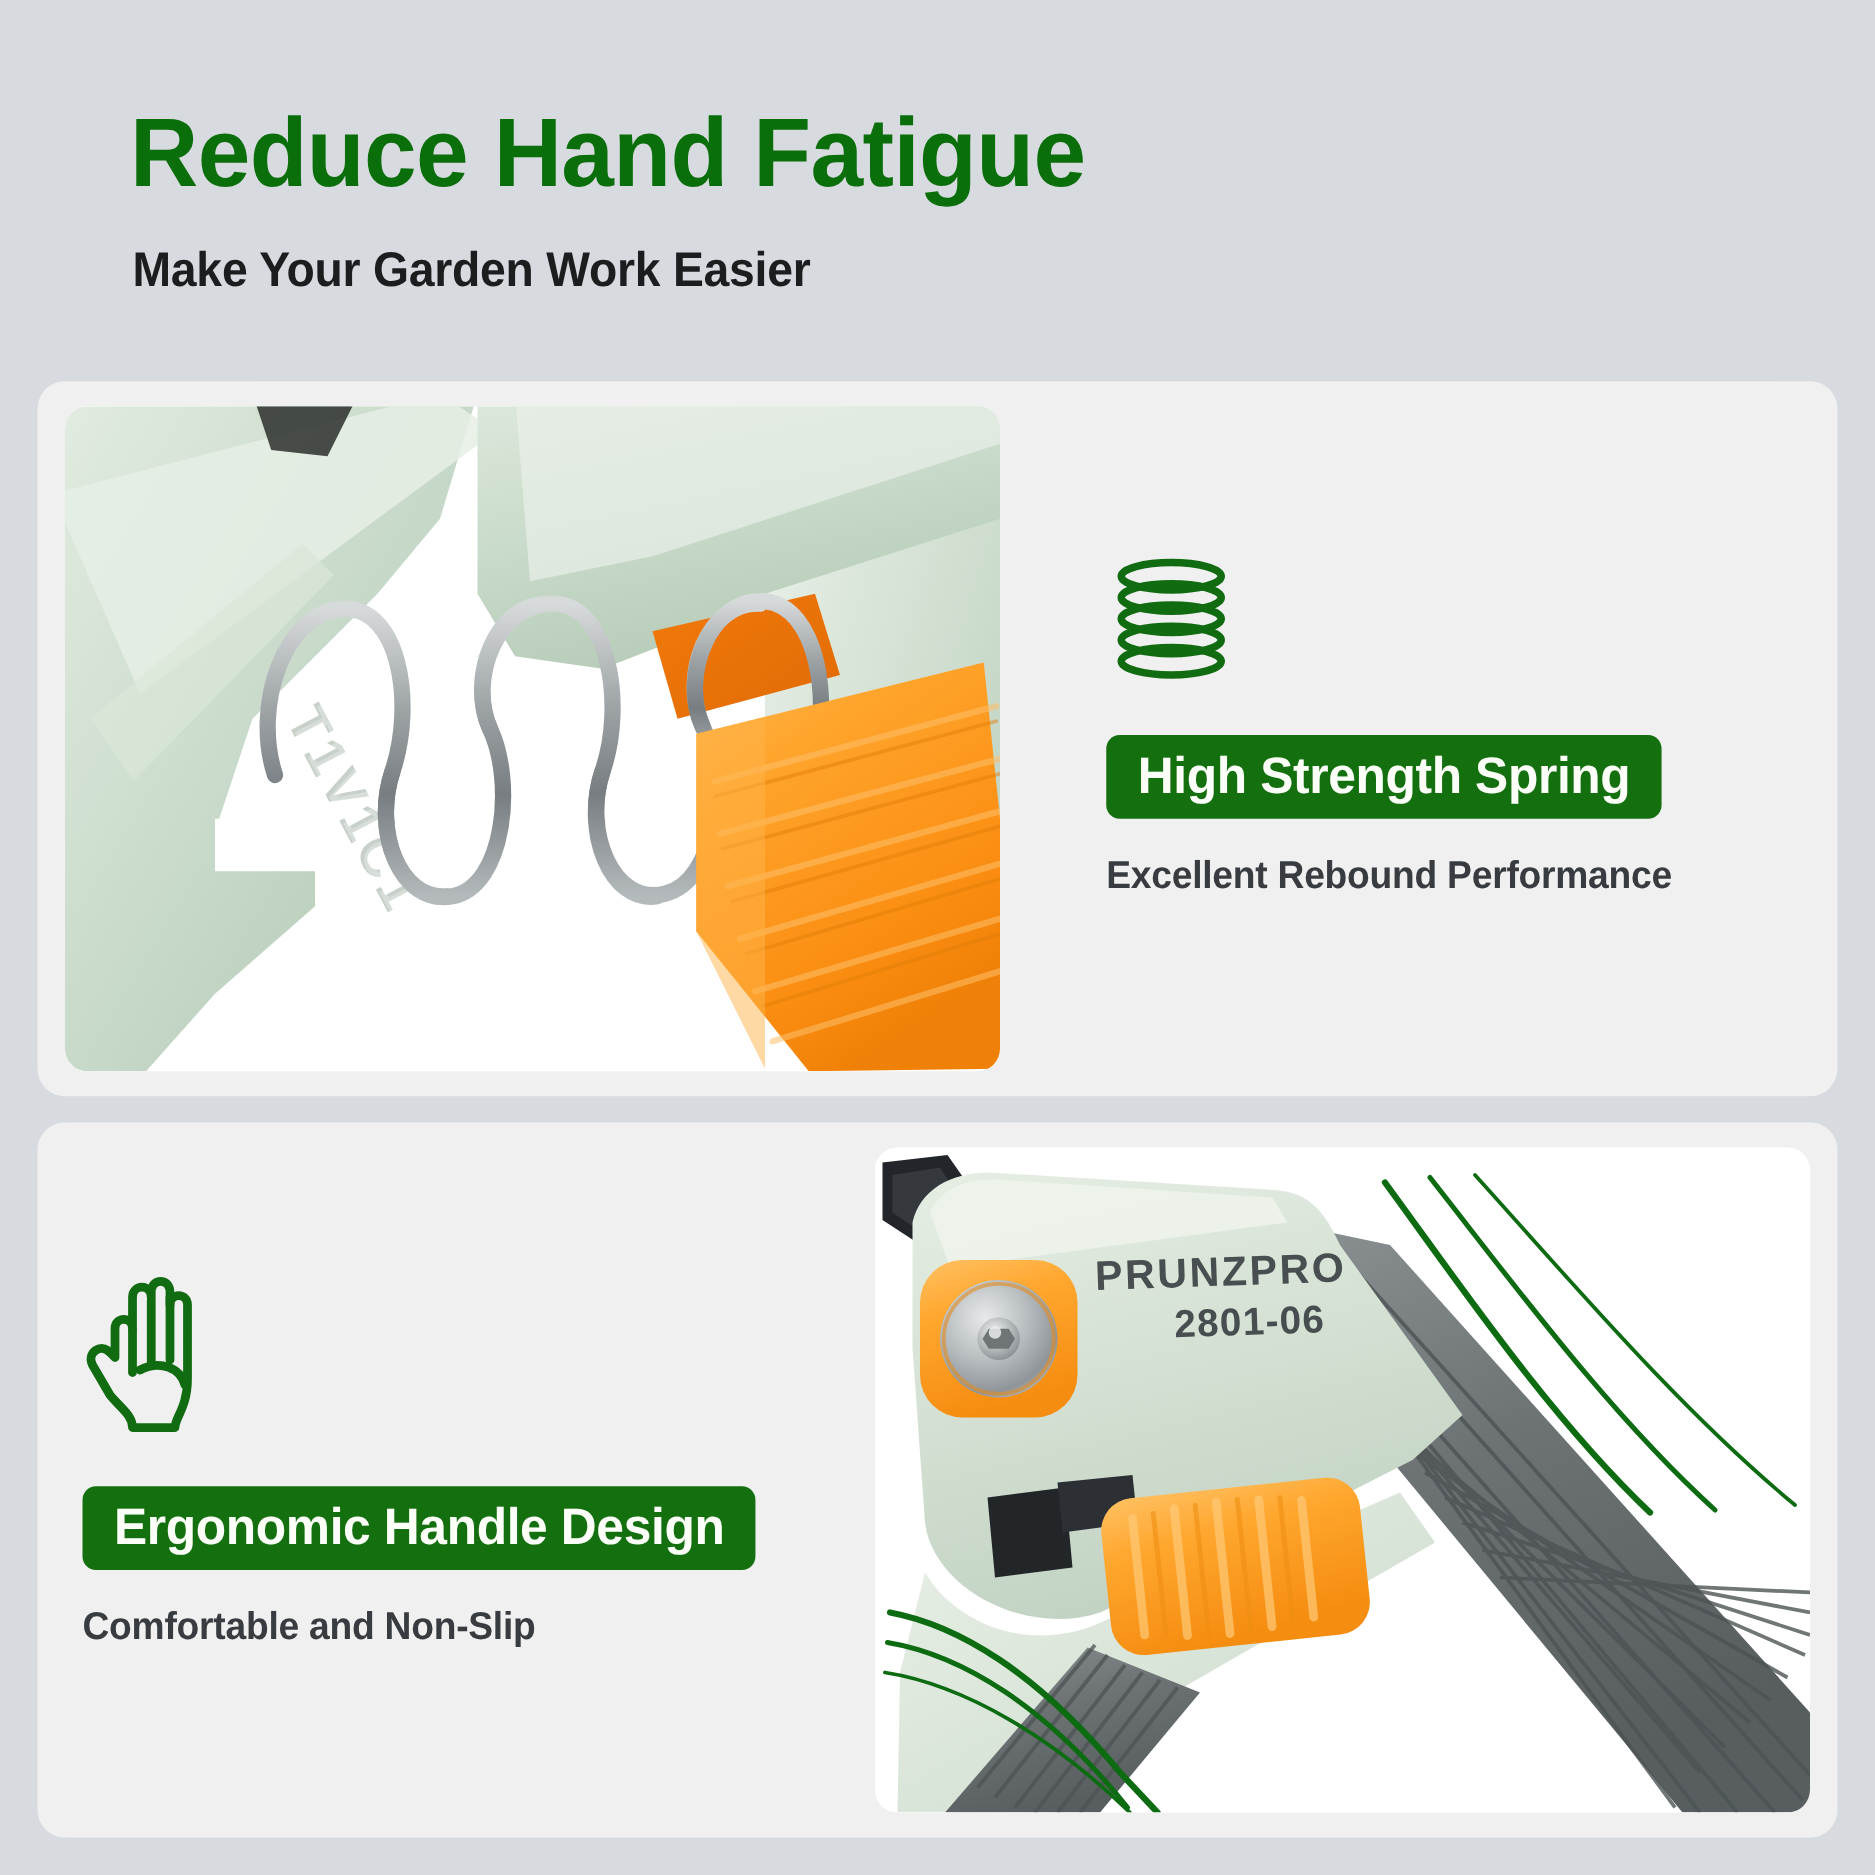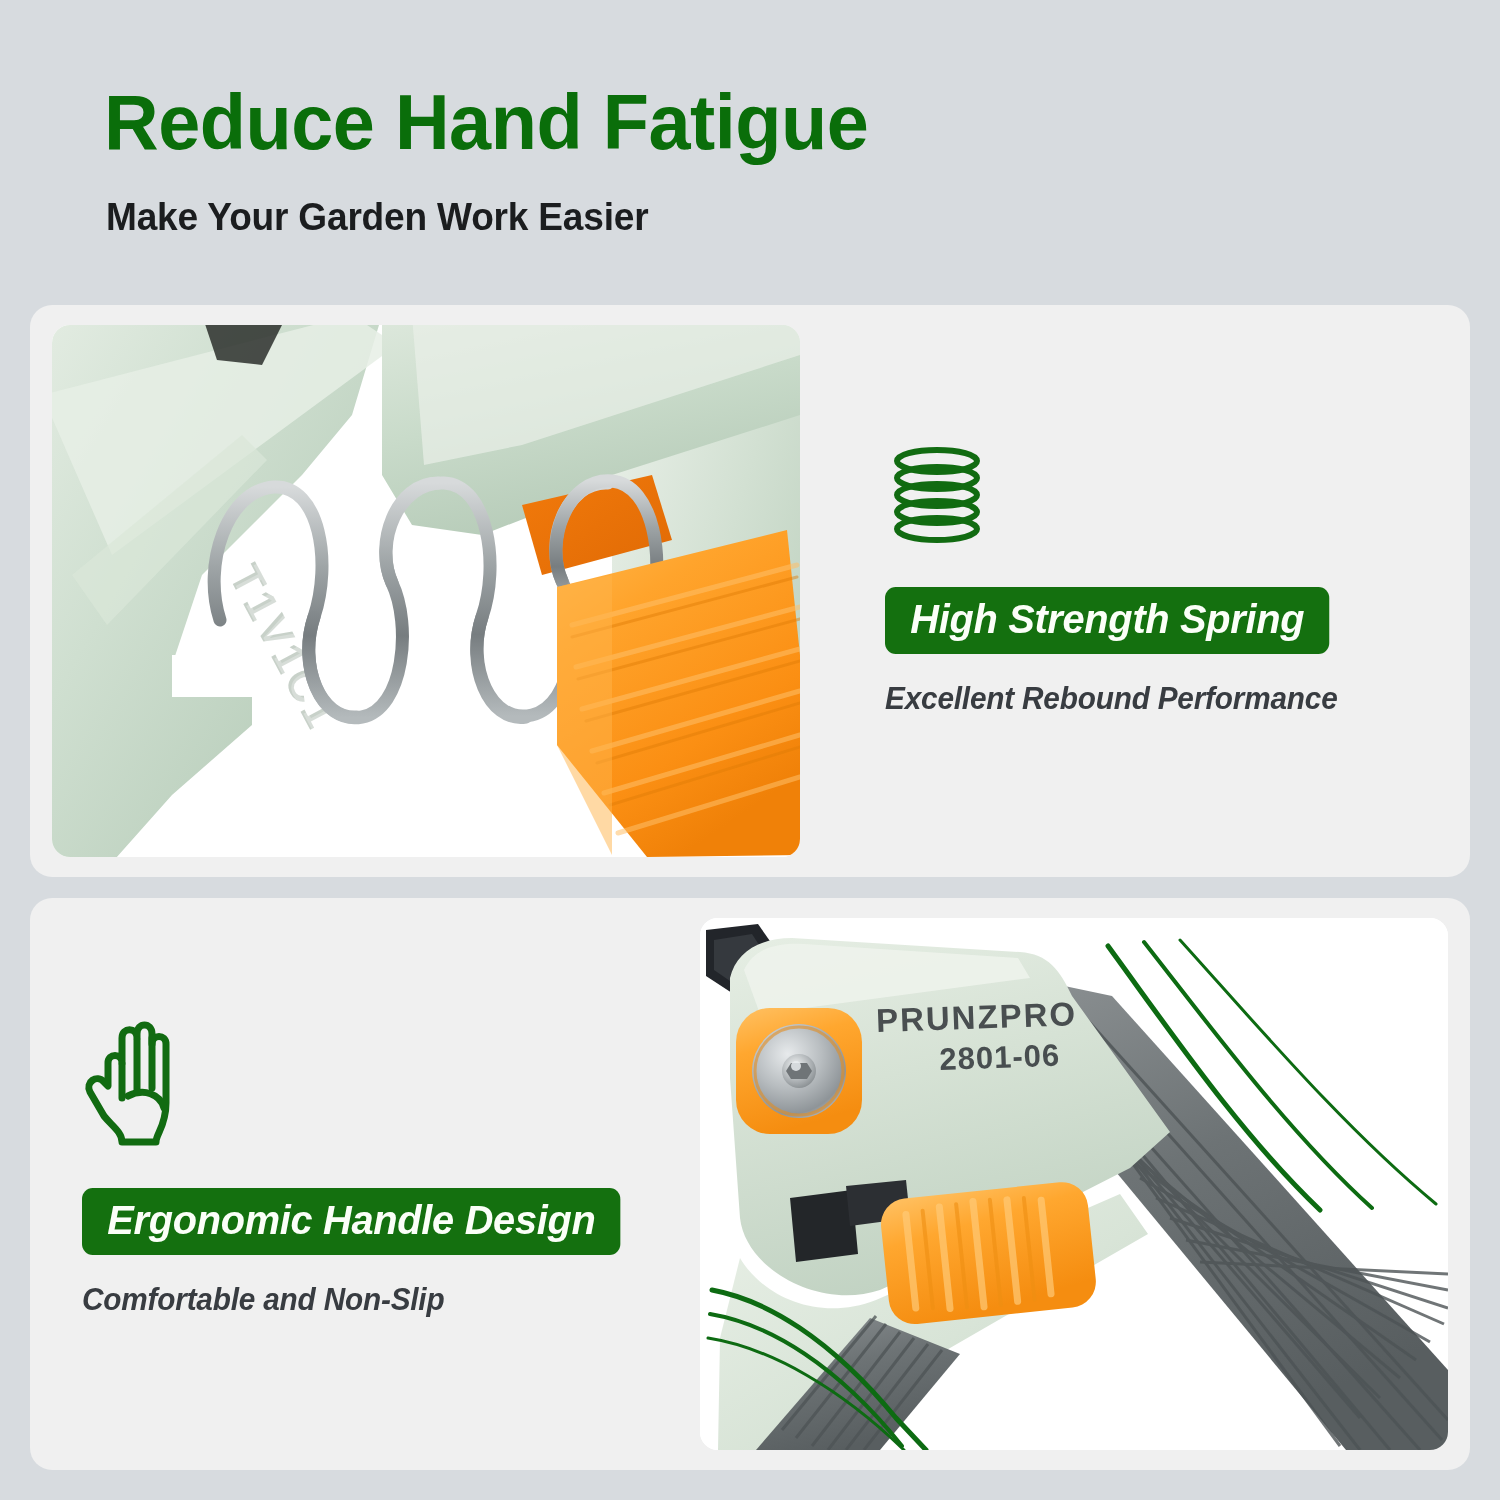--- a/index.html
+++ b/index.html
@@ -85,24 +85,23 @@
   #photo-handle {
     left: 670px;
     top: 20px;
     width: 748px;
     height: 532px;
   }
 
   
   .feature {
     position: absolute;
-    font-style: italic;
   }
   #feature-spring { left: 855px; top: 140px; width: 530px; }
-  #feature-handle { left:  52px; top: 110px; width: 640px; }
+  #feature-handle { left:  36px; top: 110px; width: 640px; }
 
   .feature-icon {
     display: block;
     margin-bottom: 34px;
   }
   .badge {
     display: inline-block;
     background: #14700f;
     color: #fbfff8;
     border-radius: 11px;

